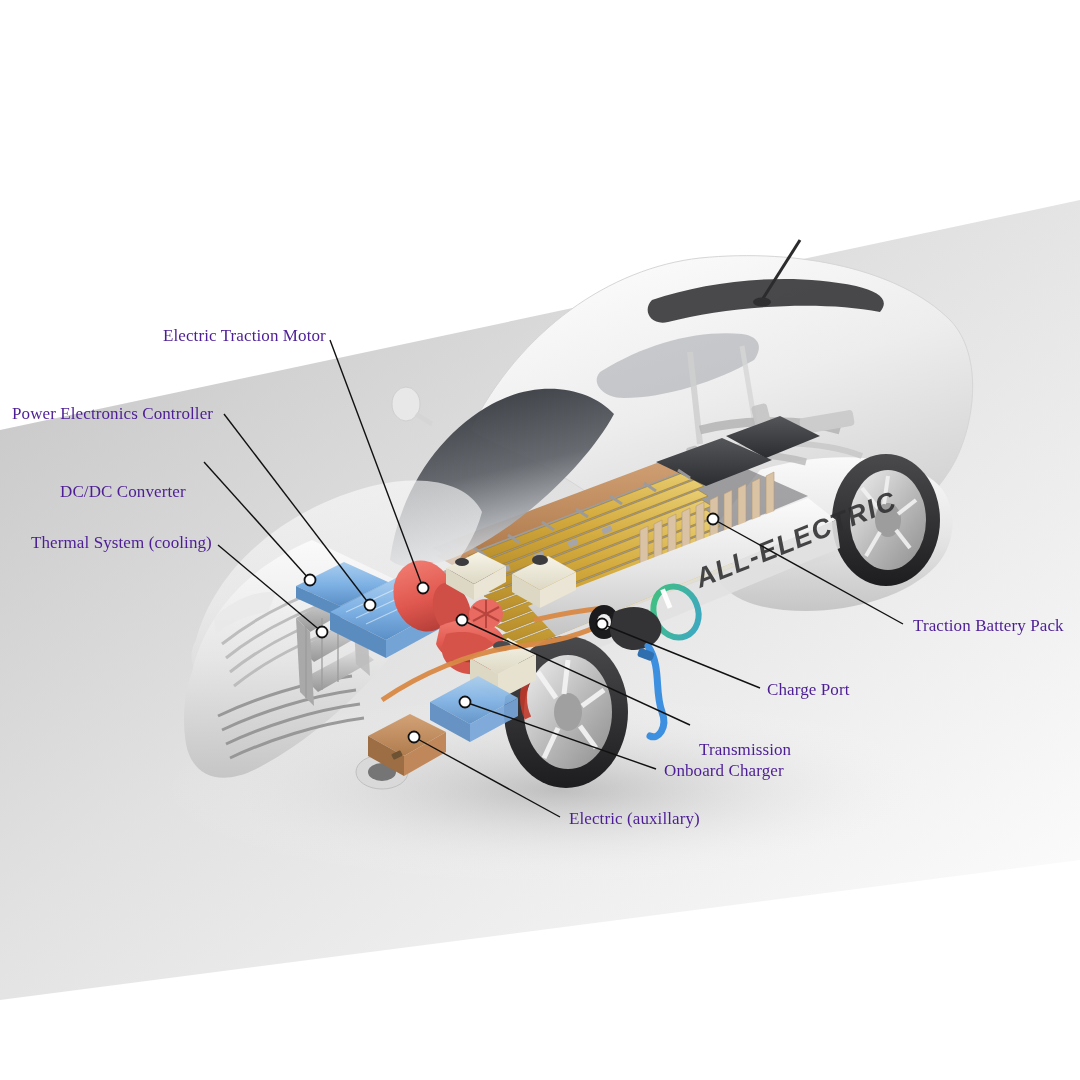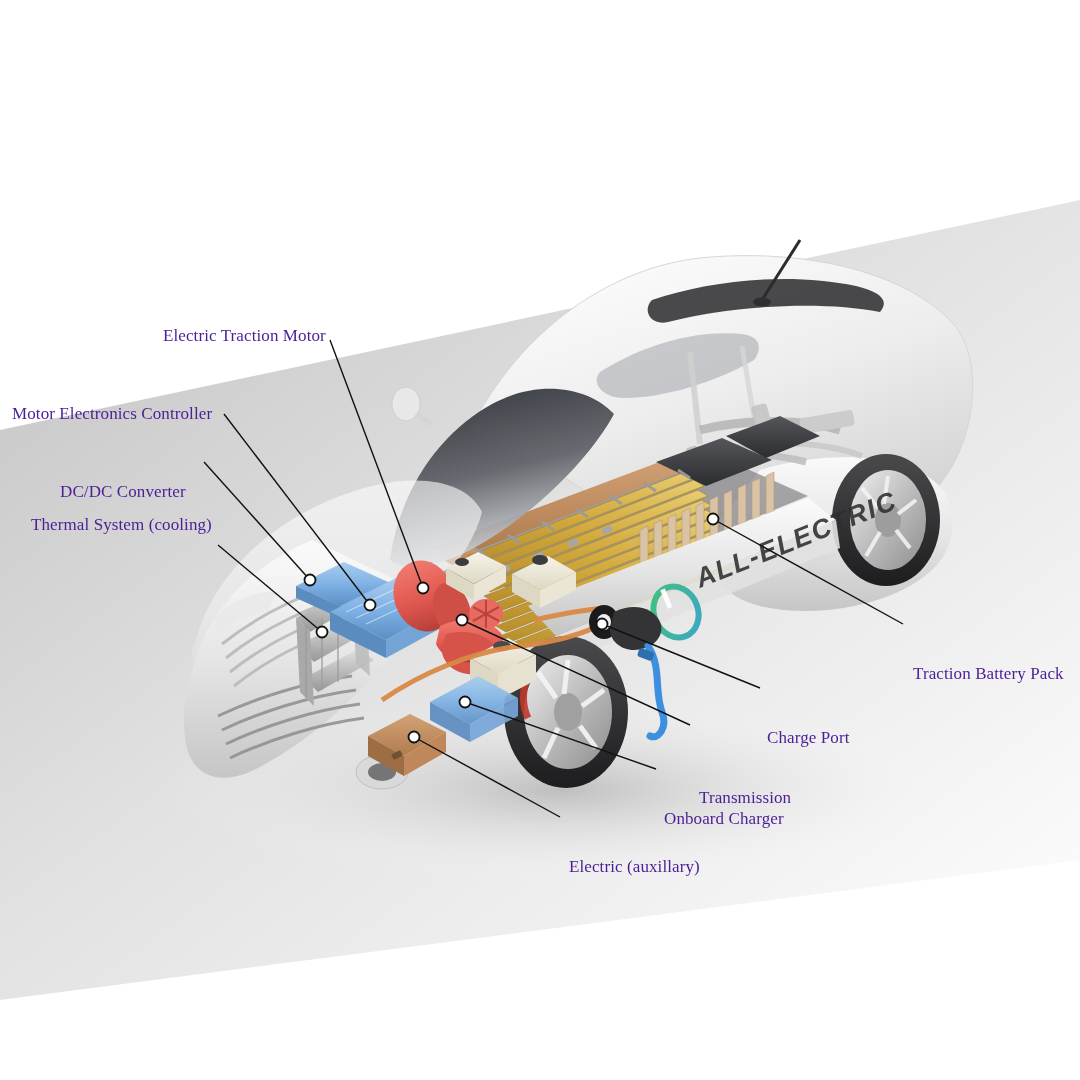--- a/index.html
+++ b/index.html
@@ -10,21 +10,21 @@
   }
   #art{position:absolute;left:0;top:0;width:1080px;height:1080px;}
   .lbl{
     position:absolute;
     font-family:Liberation Serif, serif;
     font-size:17px;
     color:#4c1d95;
     white-space:nowrap;
     letter-spacing:.1px;
   }
-  .lbl.r{text-align:left;margin-top:48px;}
+  .lbl.r{text-align:left;}
   .lbl.l{text-align:left;}
 </style>
 </head>
 <body>
 
 <div id="stage">
 
   <svg id="art" viewBox="0 0 1080 1080">
     <defs>
       <linearGradient id="gFloor" x1="0" y1="0" x2="1" y2="1">
@@ -390,23 +390,23 @@
       <circle cx="322" cy="632" r="5.5"></circle>
       <circle cx="713" cy="519" r="5.5"></circle>
       <circle cx="602" cy="624" r="5.5"></circle>
       <circle cx="462" cy="620" r="5.5"></circle>
       <circle cx="465" cy="702" r="5.5"></circle>
       <circle cx="414" cy="737" r="5.5"></circle>
     </g>
   </svg>
 
   <div class="lbl l" style="left:163px;top:326px;">Electric Traction Motor</div>
-  <div class="lbl l" style="left:12px;top:404px;">Motor Electronics Controller</div>
+  <div class="lbl l" style="left:12px;top:404px;">Power Electronics Controller</div>
   <div class="lbl l" style="left:60px;top:449px;margin-top:33px;">DC/DC Converter</div>
-  <div class="lbl l" style="left:31px;top:515px;">Thermal System (cooling)</div>
+  <div class="lbl l" style="left:31px;top:533px;">Thermal System (cooling)</div>
 
   <div class="lbl r" style="left:913px;top:616px;">Traction Battery Pack</div>
   <div class="lbl r" style="left:767px;top:680px;text-align:center;">Charge Port</div>
   <div class="lbl r" style="left:699px;top:740px;">Transmission</div>
   <div class="lbl r" style="left:664px;top:761px;text-align:center;">Onboard Charger</div>
   <div class="lbl r" style="left:569px;top:809px;">Electric (auxillary)</div>
 
 </div>
 
 </body></html>

